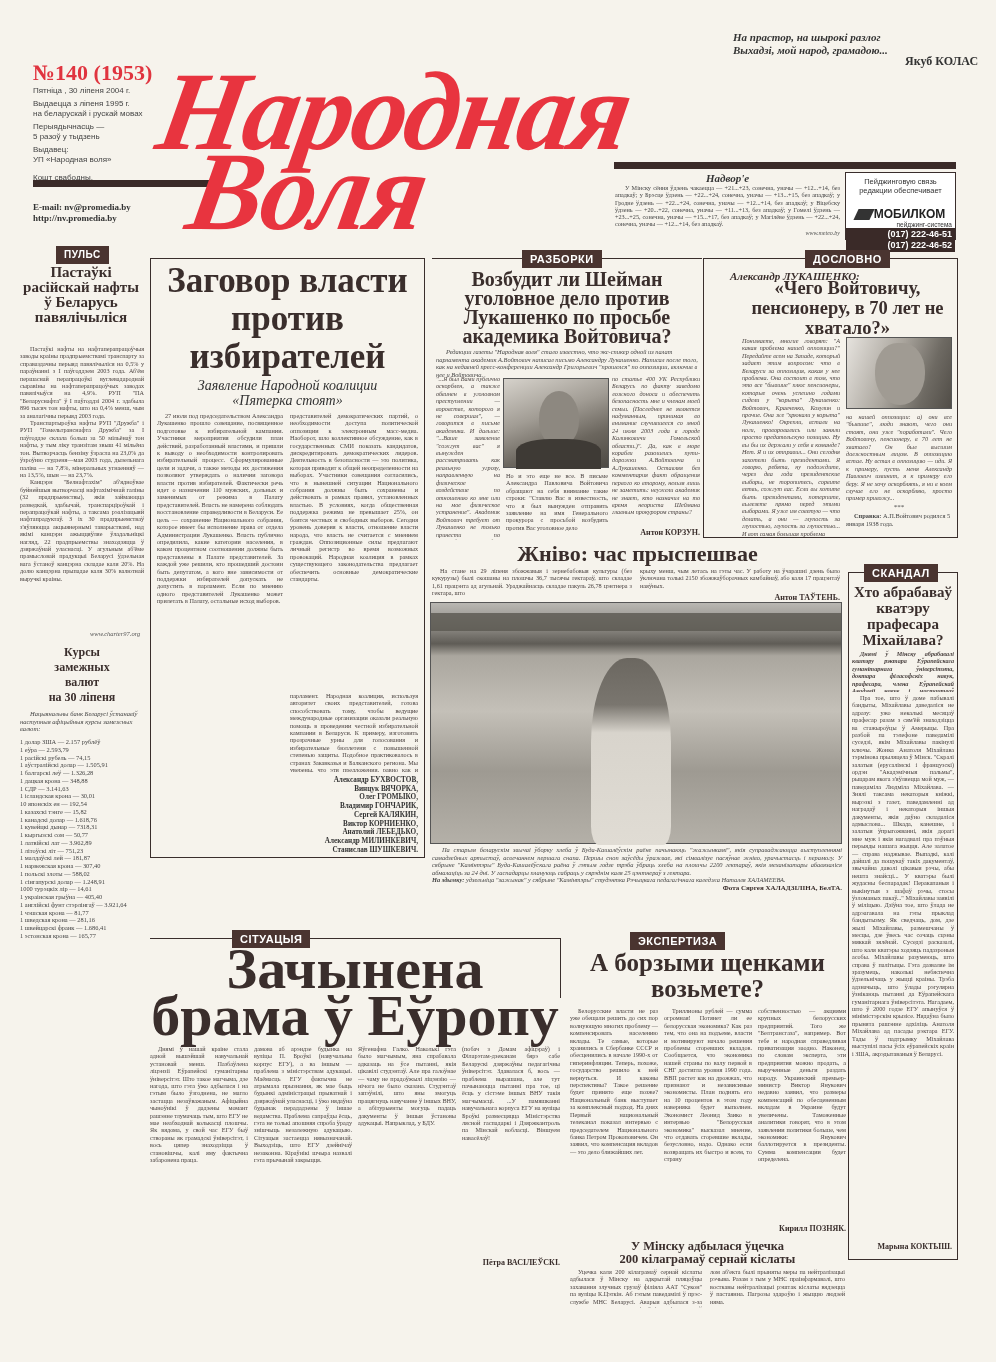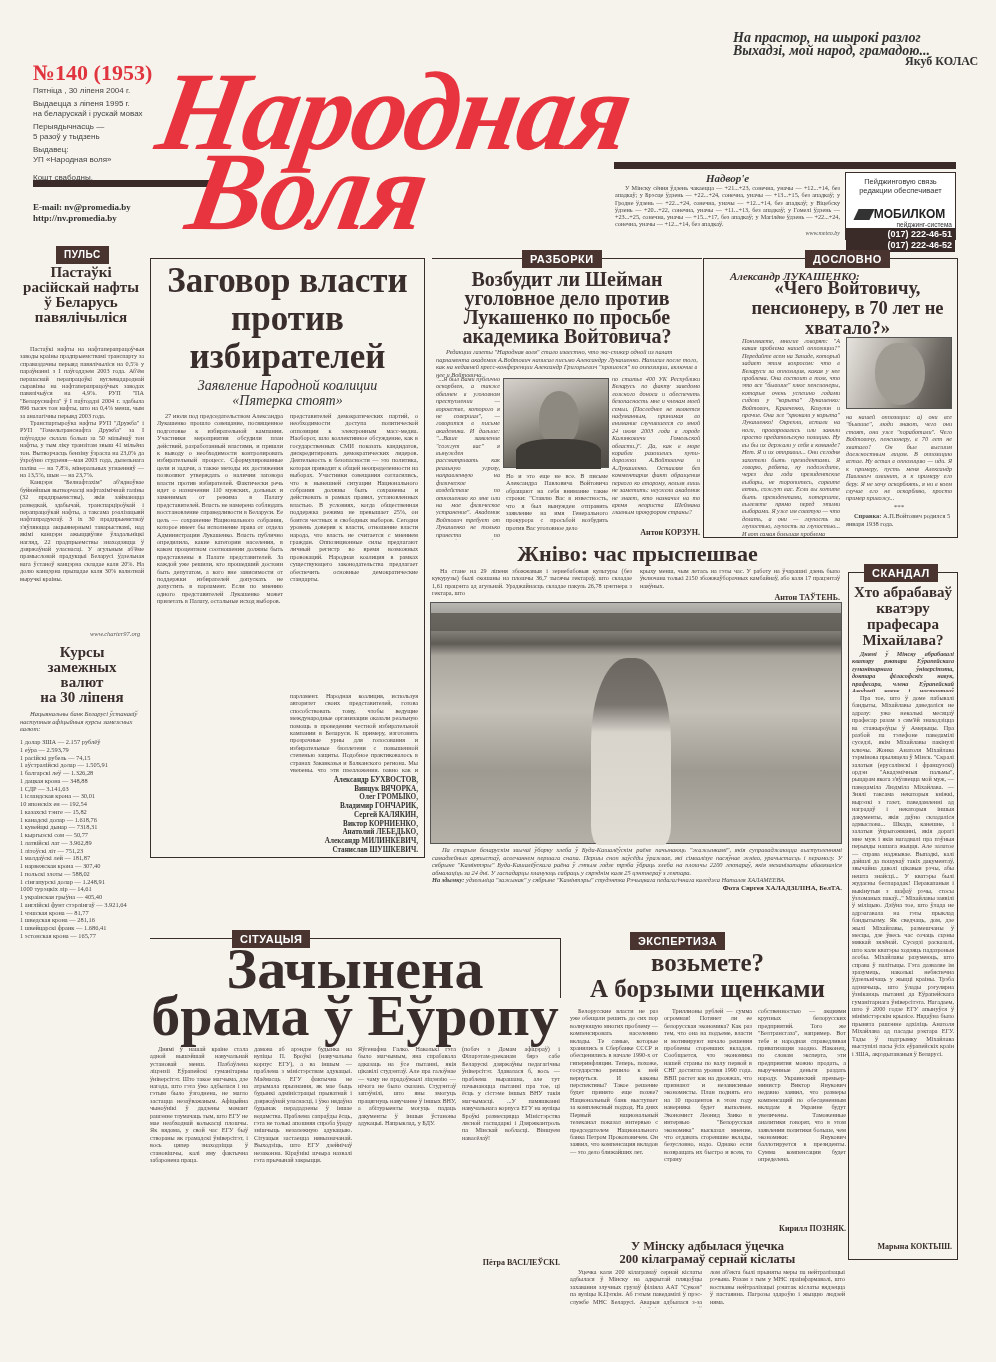--- a/index.html
+++ b/index.html
@@ -35,21 +35,21 @@
 </div>
 <div class="rule-dark" style="left:33px;top:180px;width:180px;height:7px;"></div>
 <div class="abs serif" style="left:33px;top:202px;font-size:9px;font-weight:bold;line-height:11px;color:#333;">
   <div>E-mail: nv@promedia.by</div>
   <div>http://nv.promedia.by</div>
 </div>
 
 <div class="logo" style="left:160px;top:55px;font-size:112px;letter-spacing:-2px;transform:skewX(-10deg);">Народная</div>
 <div class="logo" style="left:190px;top:135px;font-size:112px;letter-spacing:-2px;transform:skewX(-10deg);">Воля</div>
 
-<div class="abs serif ital" style="left:733px;top:31px;font-size:14px;font-weight:bold;line-height:13px;color:#333;">
+<div class="abs serif ital" style="left:733px;top:31px;font-size:11px;font-weight:bold;line-height:13px;color:#333;">
   <div>На прастор, на шырокі разлог</div>
   <div>Выхадзі, мой народ, грамадою...</div>
 </div>
 <div class="abs serif" style="left:905px;top:54px;font-size:12px;font-weight:bold;color:#333;">Якуб КОЛАС</div>
 
 <div class="rule-dark" style="left:614px;top:162px;width:342px;height:7px;"></div>
 
 <div class="abs" style="left:615px;top:172px;width:225px;">
   <div class="serif ital" style="text-align:center;font-size:11px;font-weight:bold;color:#333;">Надвор'е</div>
   <div class="small" style="color:#444;text-indent:10px;">У Мінску сёння ўдзень чакаецца — +21...+23, сонечна, уначы — +12...+14, без ападкаў; у Брэсце ўдзень — +22...+24, сонечна, уначы — +13...+15, без ападкаў; у Гродне ўдзень — +22...+24, сонечна, уначы — +12...+14, без ападкаў; у Віцебску ўдзень — +20...+22, сонечна, уначы — +11...+13, без ападкаў; у Гомелі ўдзень — +23...+25, сонечна, уначы — +15...+17, без ападкаў; у Магілёве ўдзень — +22...+24, сонечна, уначы — +12...+14, без ападкаў.</div>
@@ -72,21 +72,21 @@
 
 <div class="tag" style="left:56px;top:246px;font-size:10px;">ПУЛЬС</div>
 <div class="hl" style="position:absolute;left:20px;top:265px;width:122px;font-size:15px;line-height:15px;">Пастаўкі расійскай нафты ў Беларусь павялічыліся</div>
 <div class="txtcol" style="left:20px;top:345px;width:124px;height:240px;">
   <p style="text-indent:10px;">Пастаўкі нафты на нафтаперапрацоўчыя заводы краіны прадпрыемствамі транспарту за справаздачны перыяд павялічыліся на 0,5% у параўнанні з I паўгоддзем 2003 года. Аб'ём першаснай перапрацоўкі вуглевадароднай сыравіны на нафтаперапрацоўчых заводах павялічыўся на 4,9%. РУП "ПА "Беларуснафта" ў I паўгоддзі 2004 г. здабыла 896 тысяч тон нафты, што на 0,4% менш, чым за аналагічны перыяд 2003 года.</p>
   <p style="text-indent:10px;">Транспартыроўка нафты РУП "Дружба" і РУП "Гомельтранснафта Дружба" за I паўгоддзе склала больш за 50 мільёнаў тон нафты, у тым ліку транзітам звыш 41 мільёна тон. Вытворчасць бензіну ўзрасла на 23,0% да ўзроўню студзеня—мая 2003 года, дызельнага паліва — на 7,8%, мінеральных угнаенняў — на 13,5%, шын — на 23,7%.</p>
   <p style="text-indent:10px;">Канцэрн "Белнафтахім" аб'ядноўвае буйнейшыя вытворчасці нафтахімічнай галіны (32 прадпрыемствы), якія займаюцца разведкай, здабычай, транспарціроўкай і перапрацоўкай нафты, а таксама рэалізацыяй нафтапрадуктаў. З іх 30 прадпрыемстваў з'яўляюцца акцыянернымі таварыствамі, над якімі канцэрн ажыццяўляе ўладальніцкі нагляд, 22 прадпрыемствы знаходзяцца ў дзяржаўнай уласнасці. У агульным аб'ёме прамысловай прадукцыі Беларусі ўдзельная вага ўстаноў канцэрна складае каля 20%. На долю канцэрна прыпадае каля 30% валютнай выручкі краіны.</p>
 </div>
 <div class="abs ital" style="left:90px;top:630px;font-size:6.5px;color:#555;">www.charter97.org</div>
 
-<div class="hl" style="position:absolute;left:20px;top:645px;width:124px;font-size:15px;line-height:15px;">
+<div class="hl" style="position:absolute;left:20px;top:645px;width:124px;font-size:12px;line-height:15px;">
   <div>Курсы</div>
   <div>замежных</div>
   <div>валют</div>
   <div>на 30 ліпеня</div>
 </div>
 <div class="abs ital" style="left:20px;top:710px;width:124px;font-size:6.5px;line-height:7.6px;color:#444;text-indent:10px;">Нацыянальны банк Беларусі ўстанавіў наступныя афіцыйныя курсы замежных валют:</div>
 <div class="abs" style="left:20px;top:738px;width:124px;font-size:6.4px;line-height:7.75px;color:#444;">
   <div>1 долар ЗША — 2.157 рублёў</div>
   <div>1 еўра — 2.593,79</div>
   <div>1 расійскі рубель — 74,15</div>
@@ -195,22 +195,22 @@
   <div>брама ў Еўропу</div>
 </div>
 <div class="txtcol" style="left:150px;top:1045px;width:98px;height:225px;text-indent:8px;">Днямі ў нашай краіне стала адной вышэйшай навучальнай установай менш. Пазбаўлена ліцэнзіі Еўрапейскі гуманітарны ўніверсітэт. Што такое магчыма, дзе нагода, што гэта ўжо адбылася і на гэтым было ўзгоднена, не магло застацца незаўважаным. Афіцыйна чыноўнікі ў дадзены момант рашэнне тлумачаць тым, што ЕГУ не мае неабходнай колькасці плошчы. Як вядома, у свой час ЕГУ быў створаны як грамадскі ўніверсітэт, і вось цяпер знаходзіцца ў становішчы, калі яму фактычна забаронена праца.</div>
 <div class="txtcol" style="left:254px;top:1045px;width:98px;height:225px;">дамова аб арэндзе будынка на вуліцы П. Броўкі (навучальны корпус ЕГУ), а ва іншым — праблема з міністэрствам адукацыі. Маёмасць ЕГУ фактычна не атрымала прызнання, як мае быць будынкі адміністрацыі прыватнай і дзяржаўнай уласнасці, і ўжо нядаўна будынак перададзены ў іншае ведамства. Праблема сапраўды ёсць, гэта не толькі апошняя спроба ўраду знішчыць незалежную адукацыю. Сітуацыя застаецца нявызначанай. Выходзіць, што ЕГУ дзейнічаў незаконна. Кіраўнікі шчыра назвалі гэта прычынай закрыцця.</div>
 <div class="txtcol" style="left:358px;top:1045px;width:98px;height:225px;">Яўгенафна Галко. Наколькі гэта было магчымым, яна спрабавала адказаць на ўсе пытанні, якія цікавілі студэнтаў. Але пра галоўнае — чаму не прадоўжылі ліцэнзію — нічога не было сказана. Студэнтаў запэўнілі, што яны змогуць працягнуць навучанне ў іншых ВНУ, а абітурыенты могуць падаць дакументы ў іншыя ўстановы адукацыі. Напрыклад, у БДУ.</div>
 <div class="txtcol" style="left:462px;top:1045px;width:98px;height:210px;">(побач з Домам афіцэраў) і Філарэтам-дзеканам бярэ сабе Беларускі дзяржаўны педагагічны ўніверсітэт. Здавалася б, вось — праблема вырашана, але тут пачынаюцца пытанні пра тое, ці ёсць у сістэме іншых ВНУ такія магчымасці. ...У памяшканні навучальнага корпуса ЕГУ на вуліцы Броўкі размесцяцца Міністэрства лясной гаспадаркі і Дзяржкантроль па Мінскай вобласці. Віншуем навасёлаў!</div>
 <div class="byline" style="left:462px;top:1258px;width:98px;">Пётра ВАСІЛЕЎСКІ.</div>
 
 <div class="tag" style="left:630px;top:932px;">ЭКСПЕРТИЗА</div>
 <div class="hl" style="position:absolute;left:570px;top:950px;width:275px;font-size:25px;line-height:26px;">
+  <div>А борзыми щенками</div>
   <div>возьмете?</div>
-  <div>А борзыми щенками</div>
 </div>
 <div class="txtcol" style="left:570px;top:1007px;width:88px;height:215px;text-indent:8px;">Белорусские власти не раз уже обещали решить до сих пор волнующую многих проблему — компенсировать населению вклады. Те самые, которые хранились в Сбербанке СССР и обесценились в начале 1990-х от гиперинфляции. Теперь, похоже, государство решило к ней вернуться. И каковы перспективы? Такое решение будет принято еще позже? Национальный банк выступает за комплексный подход. На днях Первый национальный телеканал показал интервью с председателем Национального банка Петром Прокоповичем. Он заявил, что компенсация вкладов — это дело ближайших лет.</div>
 <div class="txtcol" style="left:664px;top:1007px;width:88px;height:215px;text-indent:8px;">Триллионы рублей — сумма огромная! Потянет ли ее белорусская экономика? Как раз тем, что она на подъеме, власти и мотивируют начало решения проблемы сгоревших вкладов. Сообщается, что экономика нашей страны по валу первой в СНГ достигла уровня 1990 года. ВВП растет как на дрожжах, что признают и независимые экономисты. План поднять его на 10 процентов в этом году наверняка будет выполнен. Экономист Леонид Заико в интервью "Белорусская экономика" высказал мнение, что отдавать сгоревшие вклады, безусловно, надо. Однако если возвращать их быстро и всем, то страну</div>
 <div class="txtcol" style="left:758px;top:1007px;width:88px;height:210px;">собственностью — акциями крупных белорусских предприятий. Того же "Белтрансгаза", например. Вот тебе и народная справедливая приватизация заодно. Наконец, по словам эксперта, эти предприятия можно продать, а вырученные деньги раздать народу. Украинский премьер-министр Виктор Янукович недавно заявил, что размеры компенсаций по обесцененным вкладам в Украине будут увеличены. Таможенные аналитики говорят, что в этом заявлении политики больше, чем экономики: Янукович баллотируется в президенты. Сумма компенсации будет определена.</div>
 <div class="byline" style="left:758px;top:1224px;width:88px;">Кирилл ПОЗНЯК.</div>
 
 <div class="hl" style="position:absolute;left:570px;top:1240px;width:275px;font-size:12.5px;line-height:13px;">
   <div>У Мінску адбылася ўцечка</div>
   <div>200 кілаграмаў сернай кіслаты</div>
 </div>

